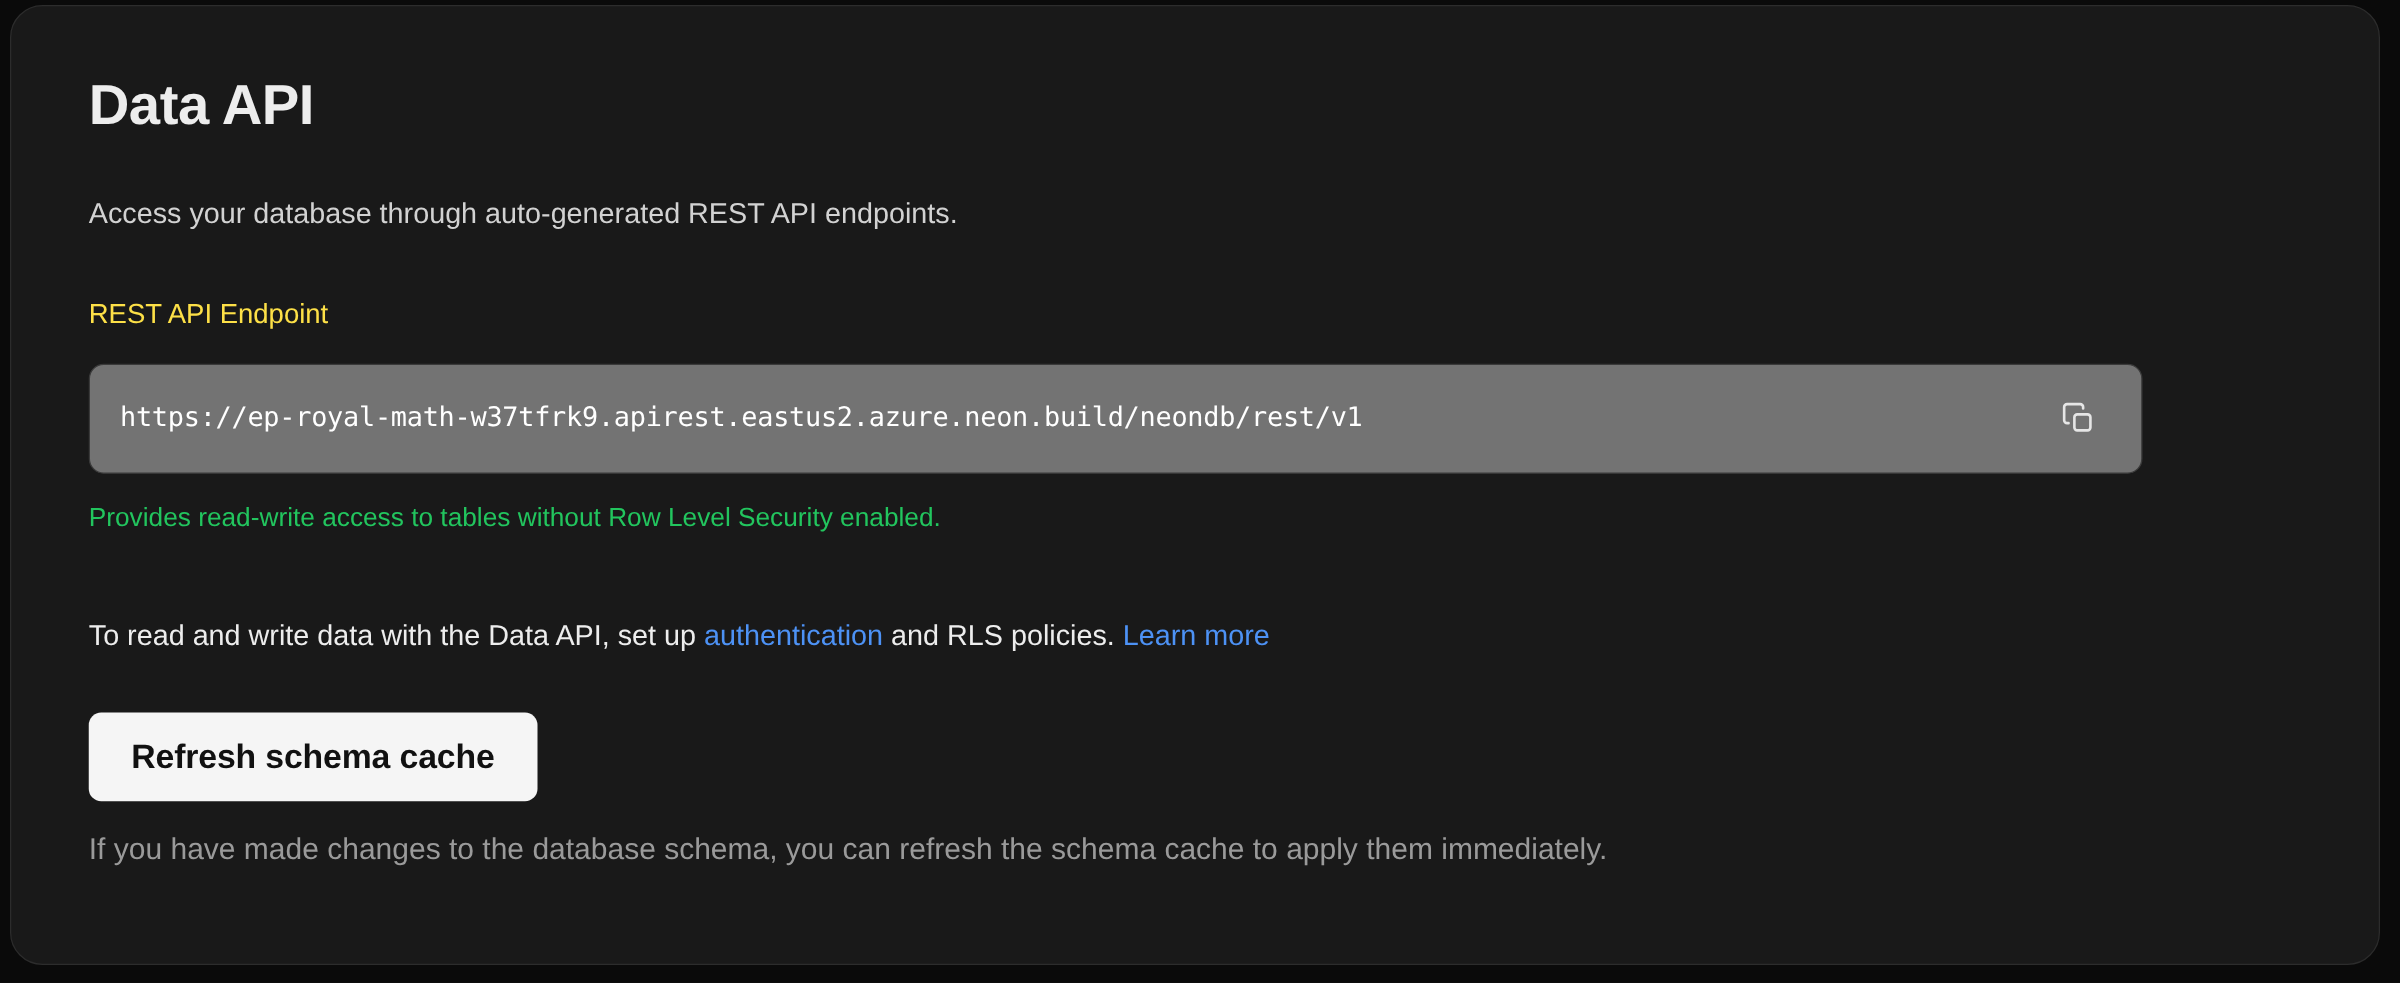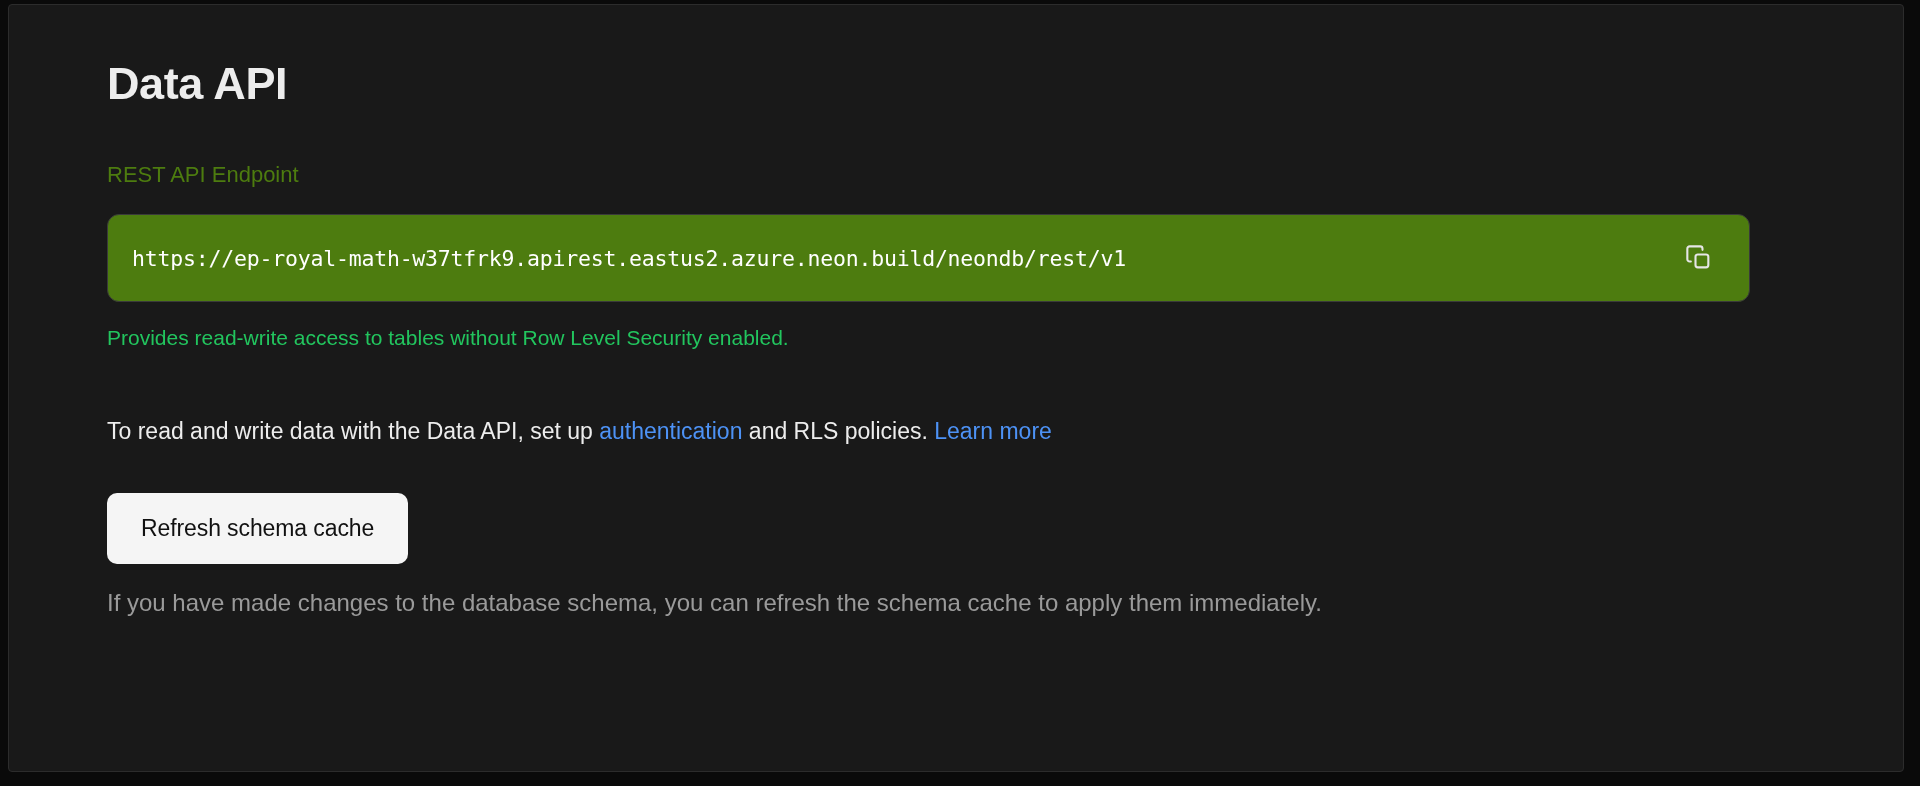--- a/index.html
+++ b/index.html
@@ -18,22 +18,22 @@
   }
 
   .card {
     position: absolute;
     left: 8px;
     top: 4px;
     width: 1896px;
     height: 768px;
     background: #191919;
     border: 1px solid #2c2c2c;
-    border-radius: 4px;
-    padding: 48px 62px 0 98px;
+    border-radius: 26px;
+    padding: 48px 62px 0 62px;
   }
 
   .page-title {
     font-size: 45px;
     font-weight: 700;
     color: #ededed;
     letter-spacing: -0.4px;
     line-height: 1.1;
     margin-top: 6px;
   }
@@ -42,31 +42,31 @@
     font-size: 23px;
     font-weight: 400;
     color: #d2d2d2;
     margin-top: 47px;
     line-height: 1.3;
   }
 
   .field-label {
     font-size: 22px;
     font-weight: 400;
-    color: #4d7c0f;
+    color: #fde047;
     margin-top: 52px;
     line-height: 1.3;
   }
 
   .input-wrap {
     position: relative;
     margin-top: 25px;
     width: 1643px;
     height: 88px;
-    background: #4d7c0f;
+    background: #737373;
     border: 1px solid #3a3a3a;
     border-radius: 12px;
     display: flex;
     align-items: center;
     padding: 0 24px;
   }
 
   .endpoint-value {
     flex: 1;
     font-family: "DejaVu Sans Mono", "Liberation Mono", monospace;
@@ -121,40 +121,41 @@
     align-items: center;
     justify-content: center;
     margin-top: 46px;
     height: 71px;
     padding: 0 34px;
     background: #f5f5f5;
     color: #111111;
     border: none;
     border-radius: 10px;
     font-family: "Liberation Sans", sans-serif;
-    font-size: 23px;
-    font-weight: 400;
+    font-size: 27px;
+    font-weight: 700;
     cursor: pointer;
     letter-spacing: -0.1px;
   }
 
   .footnote {
     font-size: 24px;
     color: #9a9a9a;
     margin-top: 23px;
     line-height: 1.3;
   }
 </style>
 </head>
 <body>
 
 <div class="card">
 
   <h1 class="page-title">Data API</h1>
 
+  <p class="page-desc">Access your database through auto-generated REST API endpoints.</p>
 
   <div class="field-label">REST API Endpoint</div>
 
   <div class="input-wrap">
     <input class="endpoint-value" type="text" readonly="" value="https://ep-royal-math-w37tfrk9.apirest.eastus2.azure.neon.build/neondb/rest/v1" style="">
     <button class="copy-btn">
       <span>
         <svg width="28" height="28" viewBox="0 0 24 24" fill="none" stroke="#e6e6e6" stroke-width="1.8" stroke-linecap="round" stroke-linejoin="round">
           <rect x="9" y="9" width="11" height="11" rx="2"></rect>
           <path d="M5 15H4a2 2 0 0 1-2-2V4a2 2 0 0 1 2-2h9a2 2 0 0 1 2 2v1"></path>

